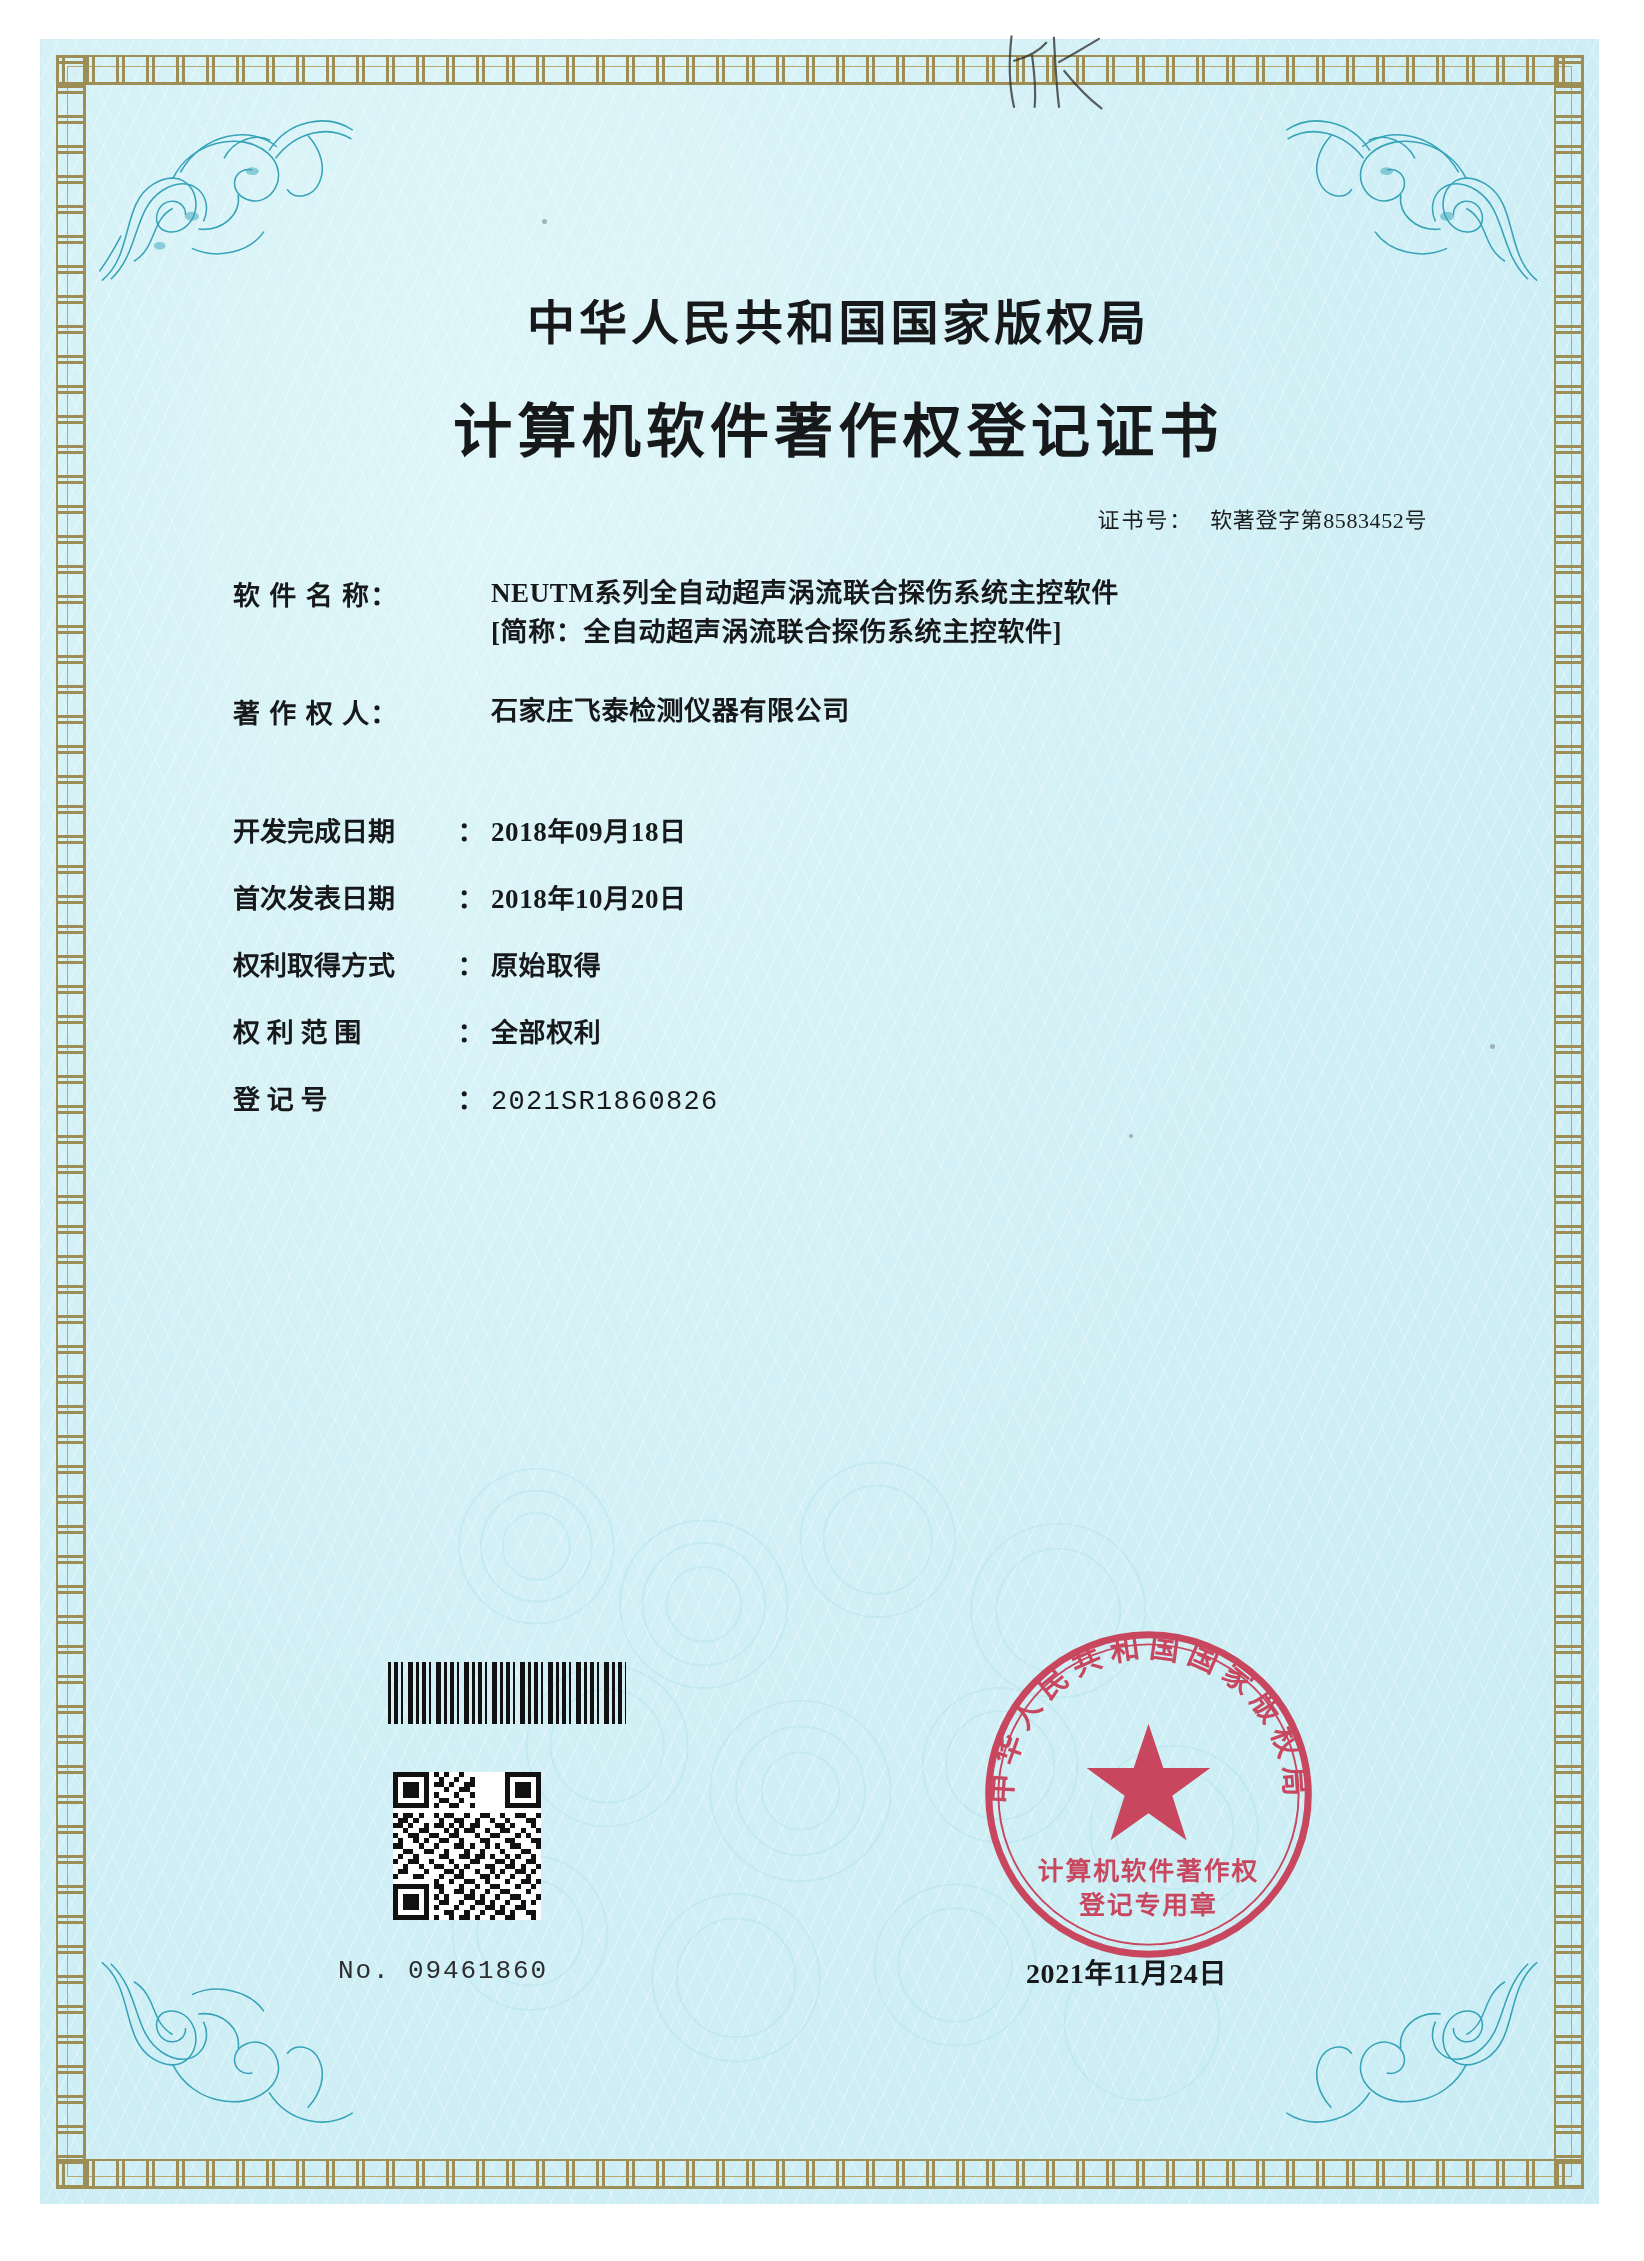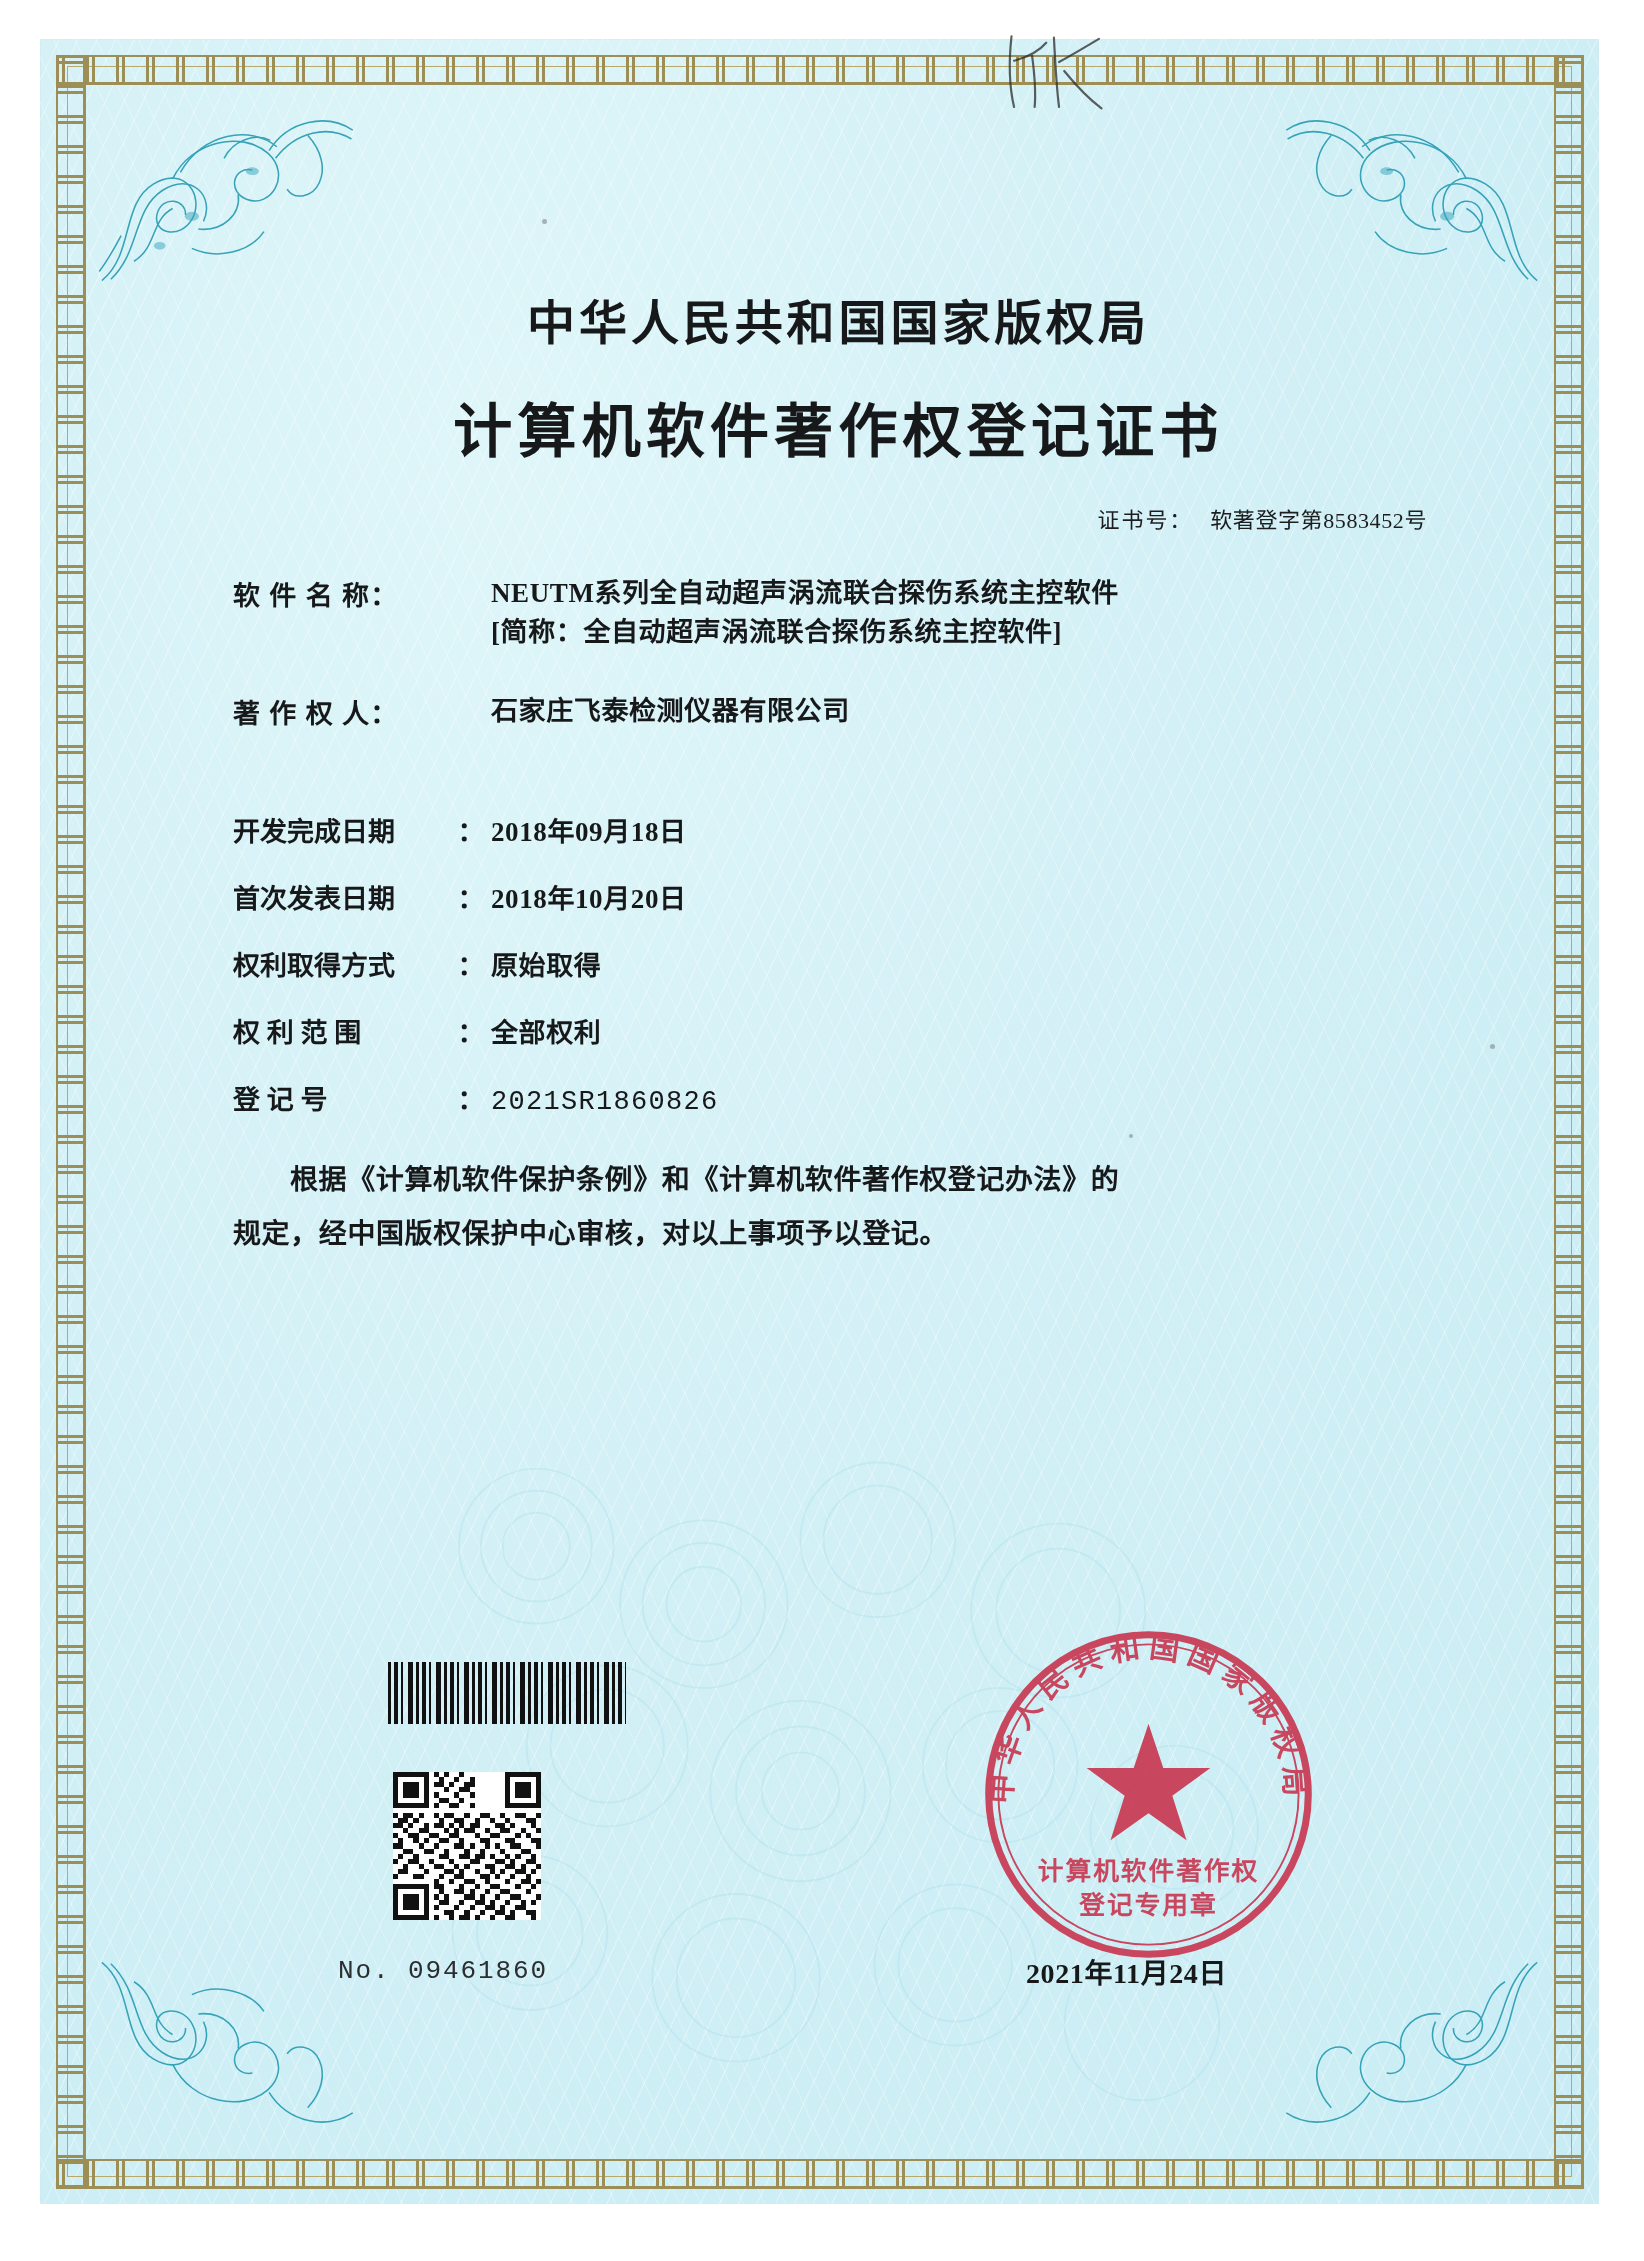--- a/index.html
+++ b/index.html
@@ -491,24 +491,20 @@
         </div>
         <div class="meta-row">
           <div class="meta-label">
               <span>登 记 号</span>
               <span class="colon">：</span>
             </div>
           <div class="meta-value mono">2021SR1860826</div>
         </div>
       </div>
 
-      <div class="statement">
-        <span class="indent">根据《计算机软件保护条例》和《计算机软件著作权登记办法》的</span>
-        <span>规定，经中国版权保护中心审核，对以上事项予以登记。</span>
-      </div>
     </div>
 
     <div class="barcode"></div>
 
     <svg class="qr" viewBox="0 0 29 29" shape-rendering="crispEdges">
       <rect width="29" height="29" fill="#ffffff"></rect>
       <g fill="#111111">
         <rect x="0" y="0" width="7" height="1"></rect>
           <rect x="0" y="6" width="7" height="1"></rect>
         <rect x="0" y="0" width="1" height="7"></rect>

